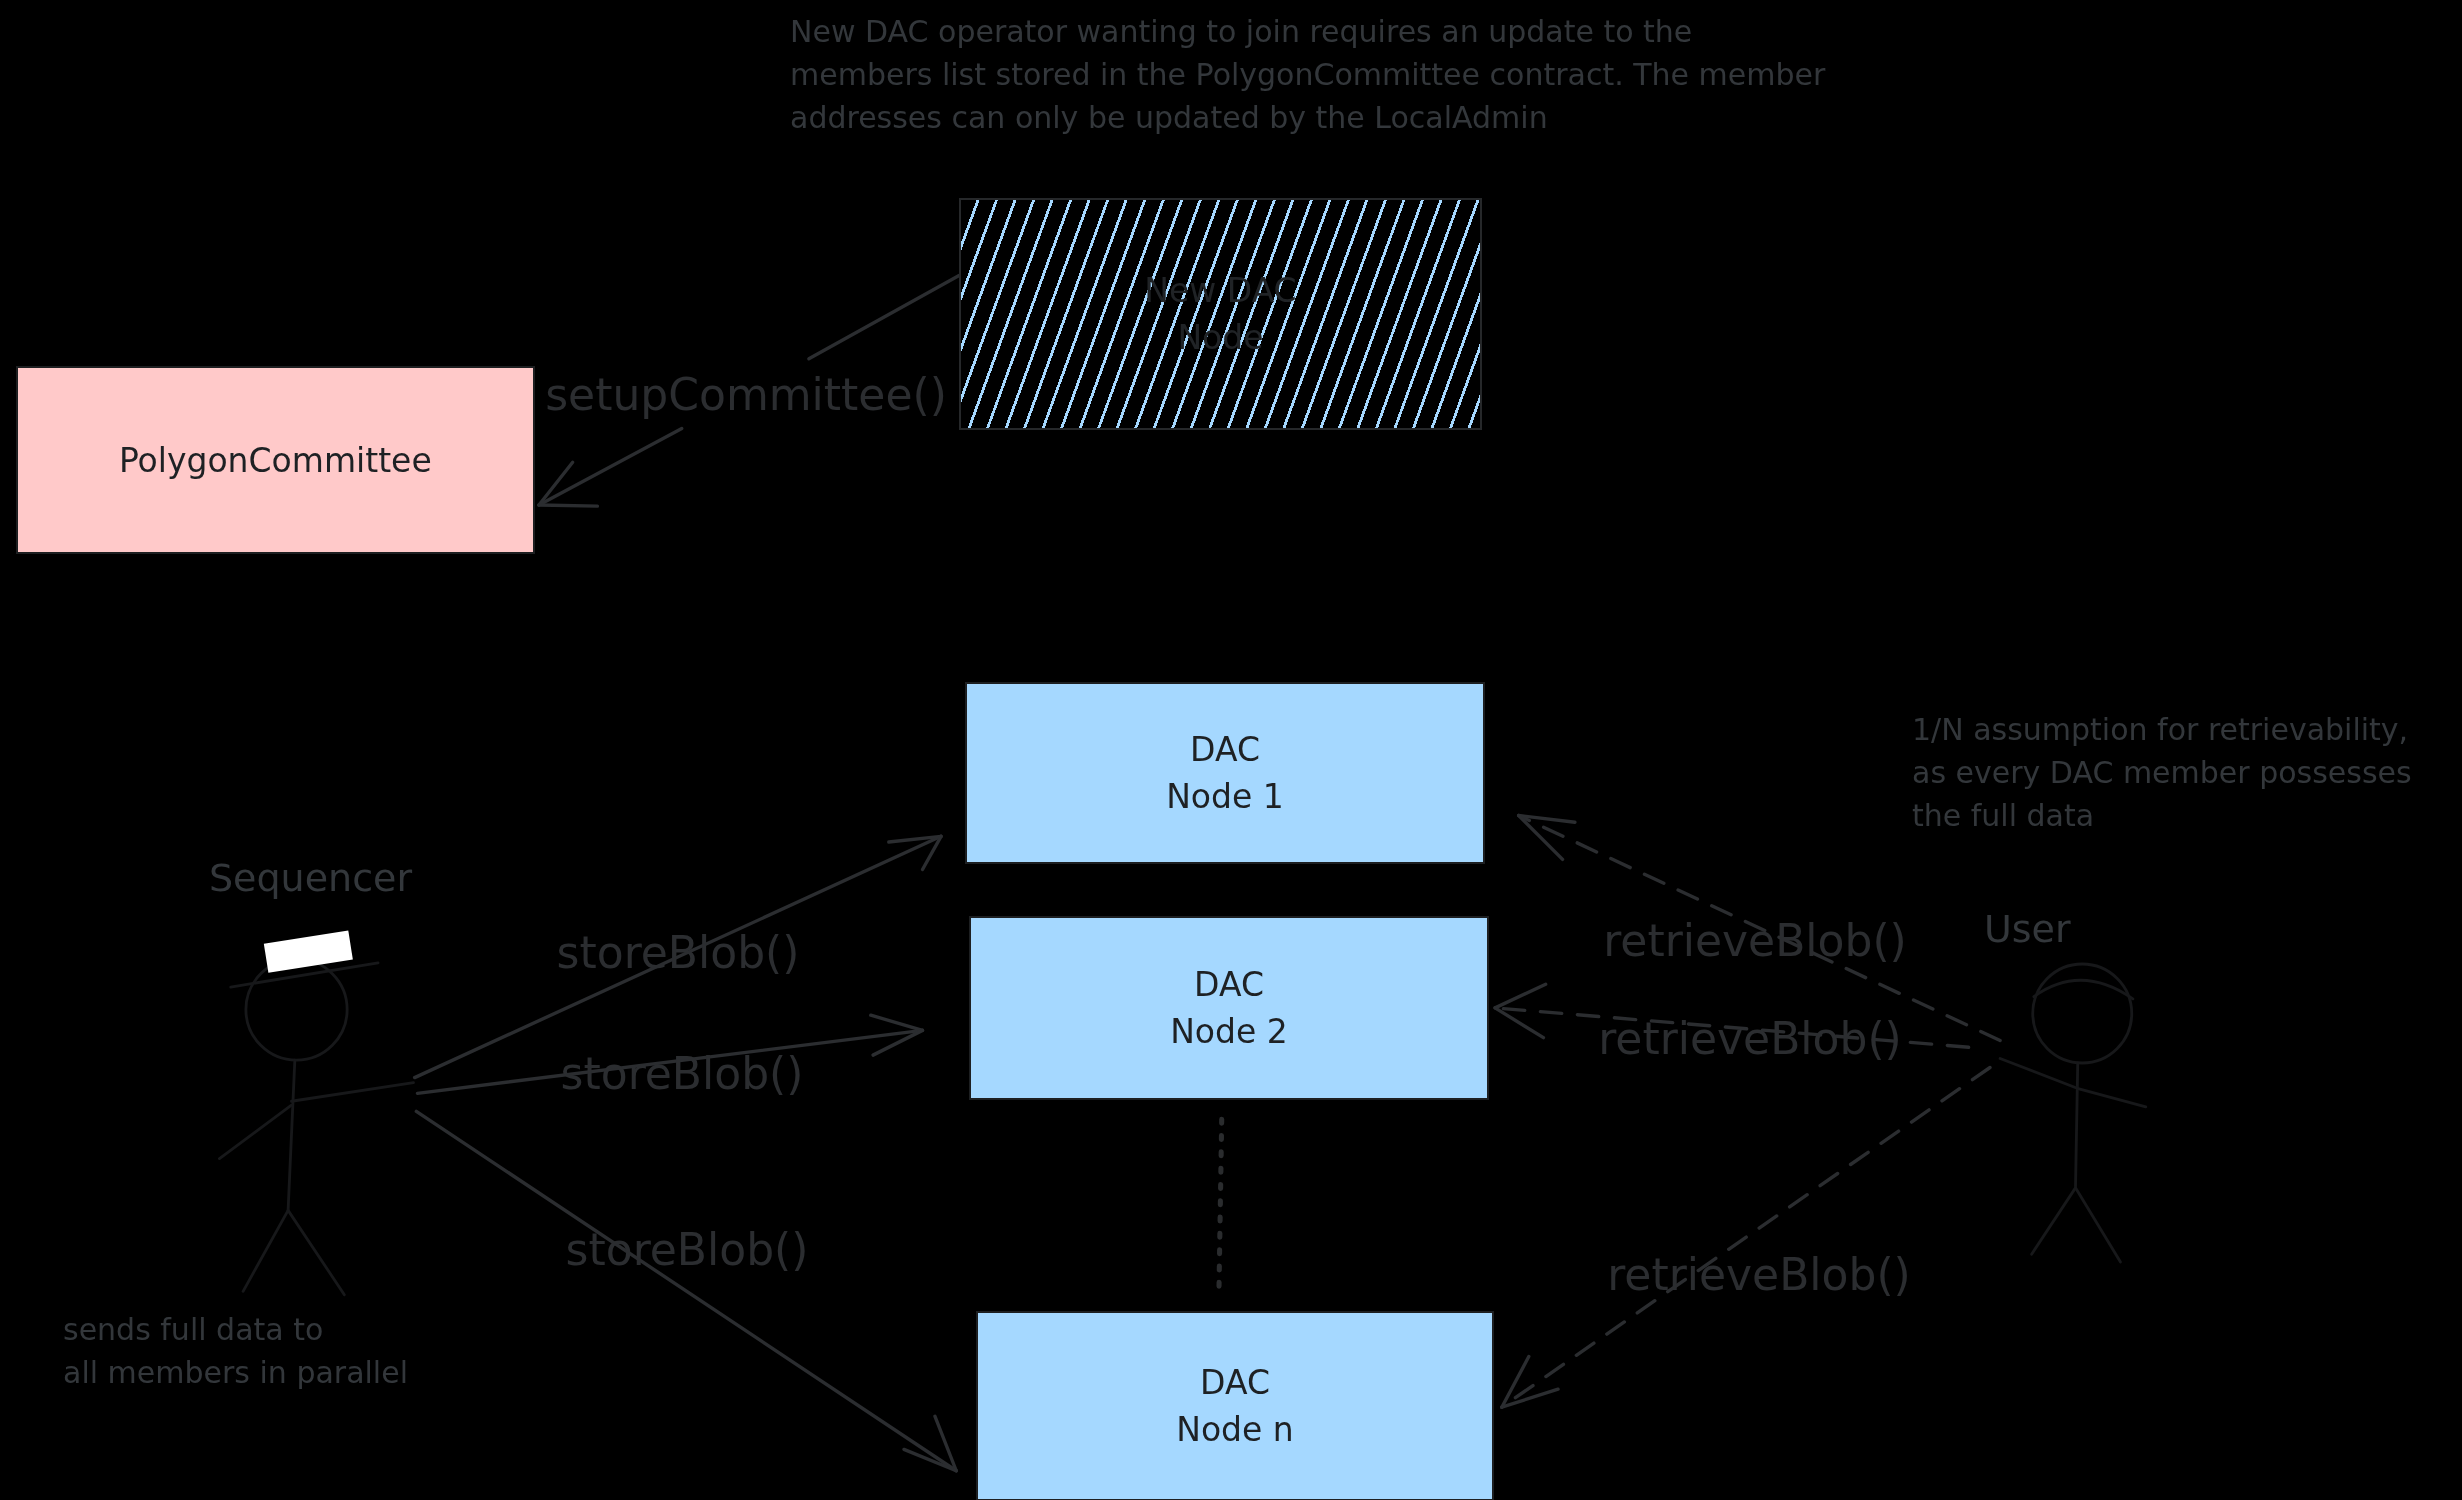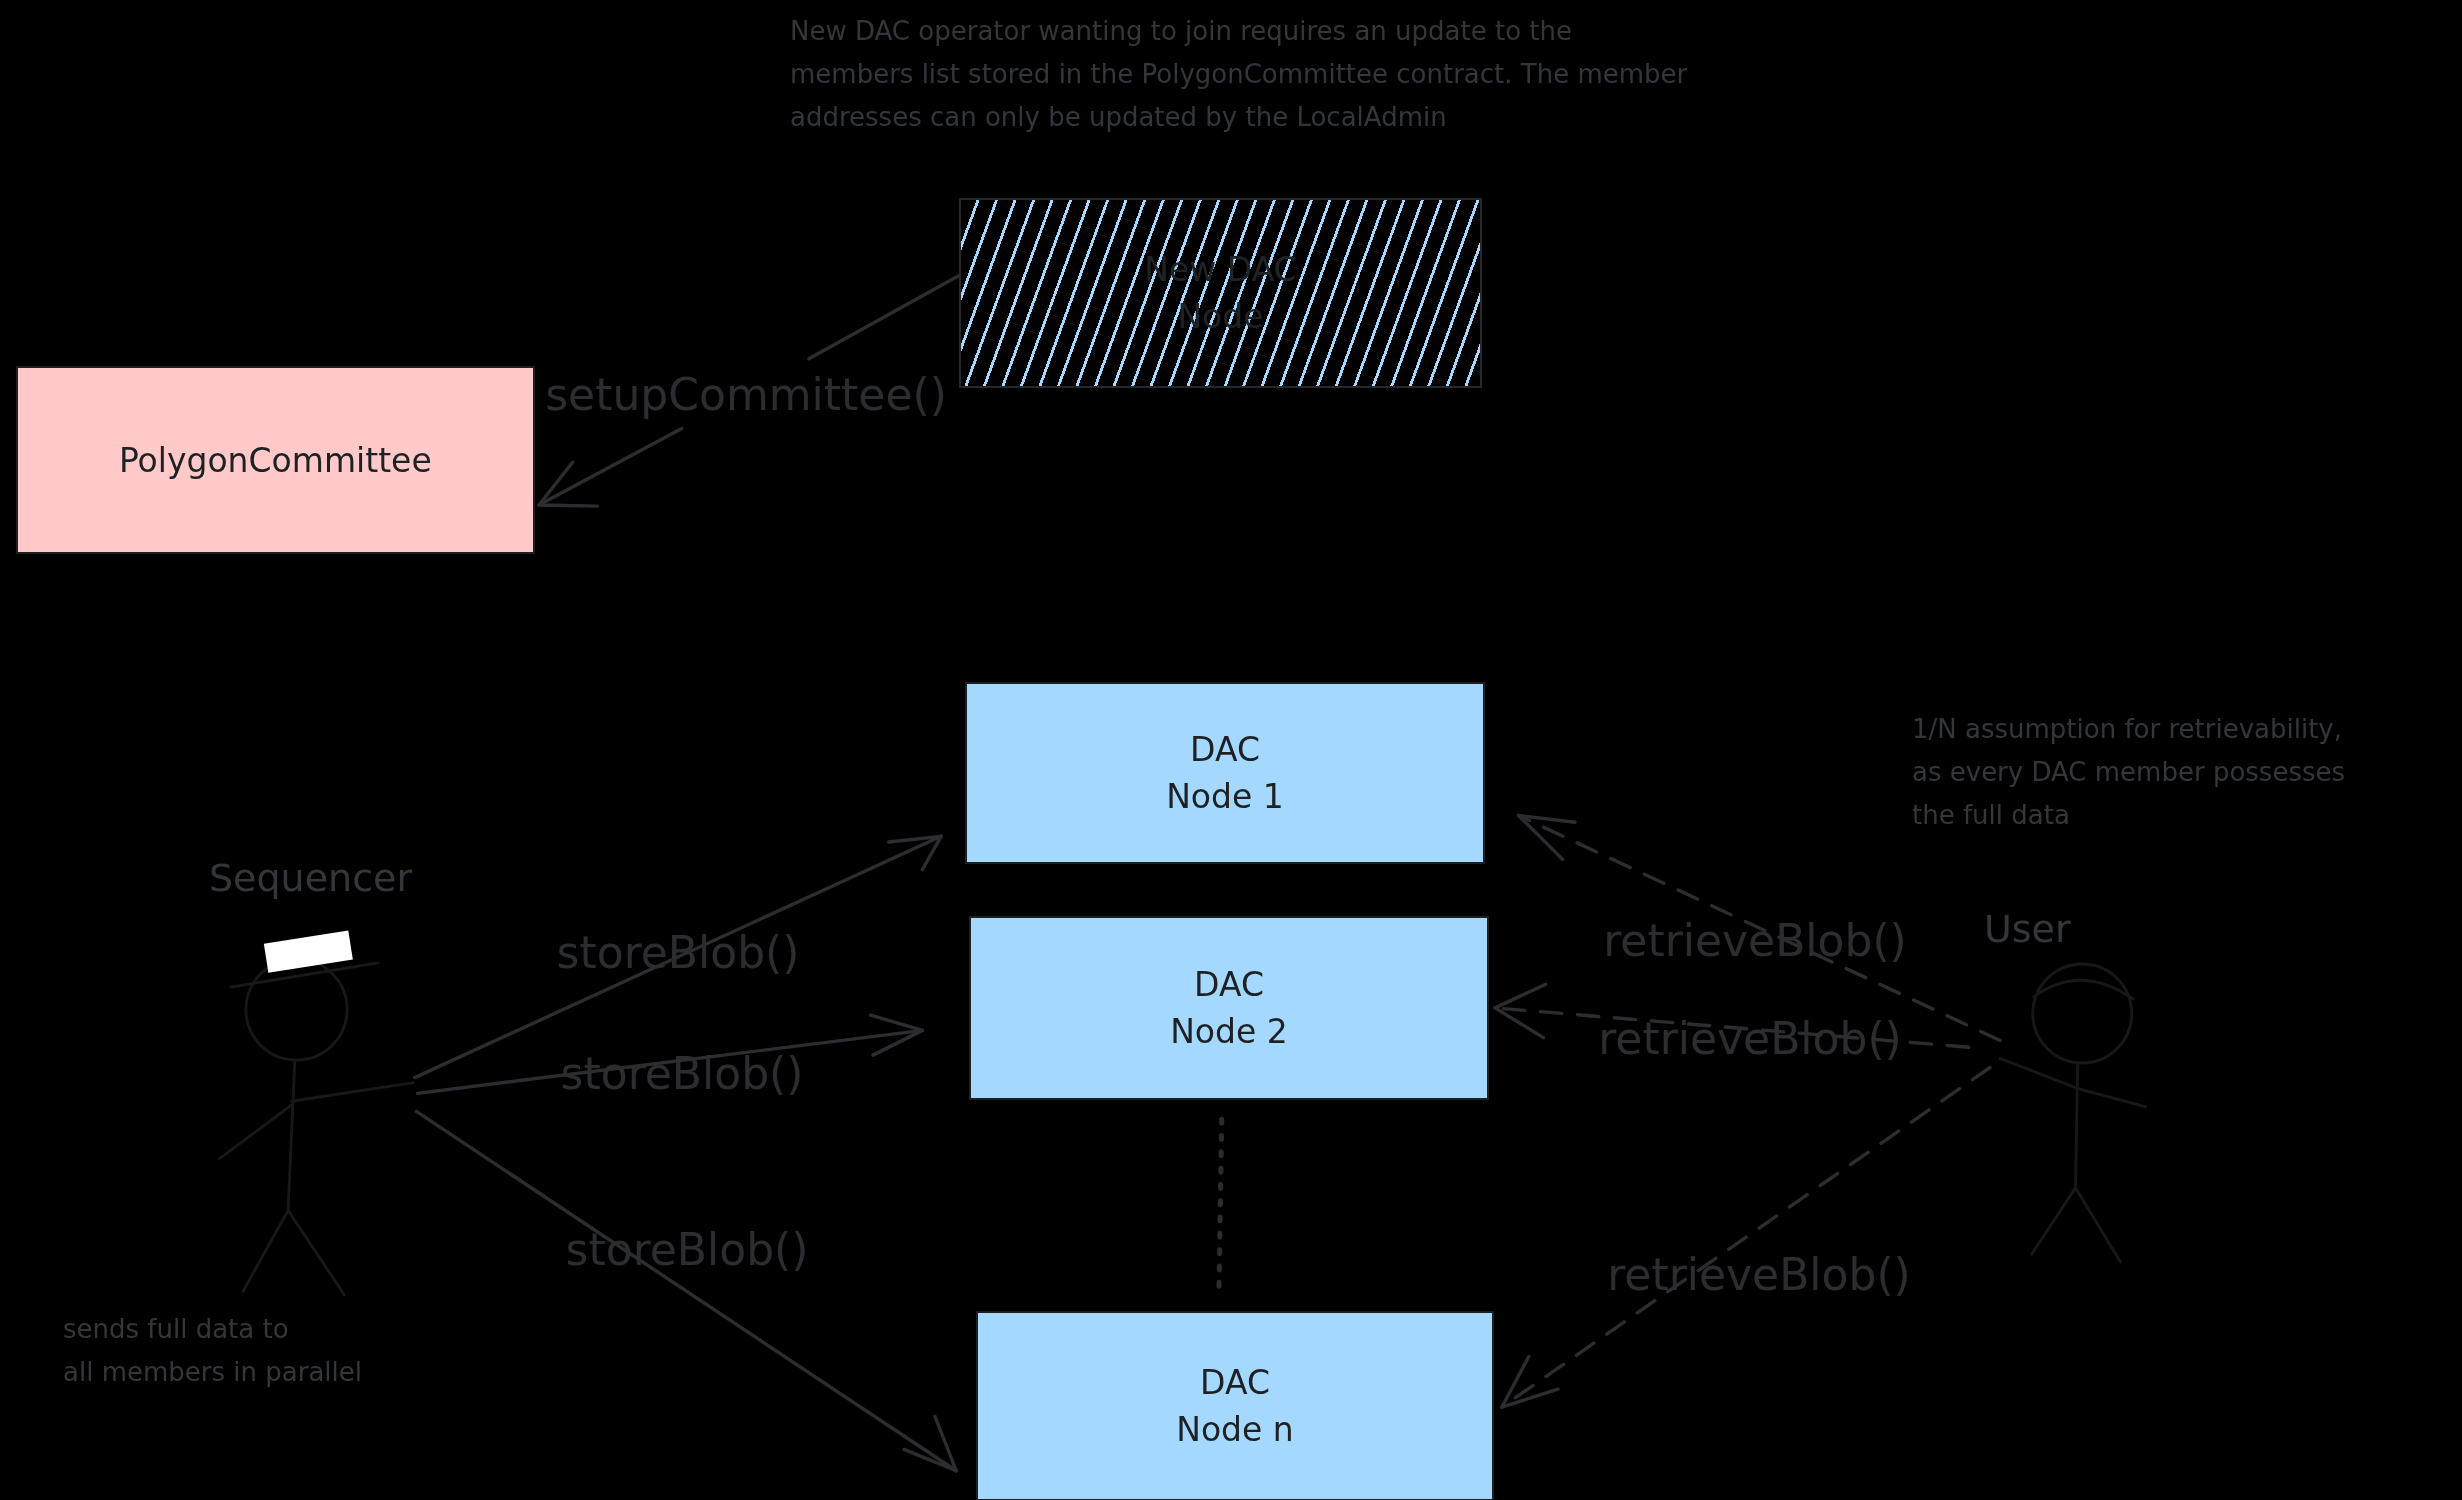--- a/index.html
+++ b/index.html
@@ -7,28 +7,28 @@
        font-family:"DejaVu Sans", sans-serif;}
   .stage{position:absolute;left:0;top:0;width:2462px;height:1500px;background:#000000;}
 
   svg.overlay{position:absolute;left:0;top:0;pointer-events:none;}
 
   .box{position:absolute;display:flex;flex-direction:column;align-items:center;
        justify-content:center;text-align:center;box-sizing:border-box;}
   .box .bl{display:block;font-size:33px;line-height:47px;font-weight:500;color:#1e2124;}
 
   .pink-box{left:15.8px;top:366px;width:519px;height:188px;background:#ffc9c9;border:2.8px solid #1d1f21;}
-  .hatch-box{left:959px;top:198px;width:523px;height:190px;border:2.8px solid #26282a;
+  .hatch-box{left:959px;top:198px;width:523px;height:232px;border:2.8px solid #26282a;
      background:repeating-linear-gradient(110deg, rgba(0,0,0,0) 0px, rgba(0,0,0,0) 14.6px, #a5d8ff 14.6px, #a5d8ff 17.4px);}
   .hatch-box .bl{color:#202326;}
   .dac1{left:965px;top:682px;width:520px;height:182px;background:#a5d8ff;border:2.8px solid #1d1f21;}
   .dac2{left:969px;top:916px;width:520px;height:184px;background:#a5d8ff;border:2.8px solid #1d1f21;}
   .dacn{left:976px;top:1311px;width:518px;height:190px;background:#a5d8ff;border:2.8px solid #1d1f21;}
 
-  .note{position:absolute;color:#33373b;font-size:26px;line-height:43px;white-space:nowrap;}
+  .note{position:absolute;color:#33373b;font-size:30px;line-height:43px;white-space:nowrap;}
   .fn{position:absolute;transform:translate(-50%,-50%);color:#2b2d30;font-size:44px;
       white-space:nowrap;font-weight:500;}
   .actor-label{position:absolute;color:#33373b;font-size:38px;white-space:nowrap;}
 </style>
 </head>
 <body>
 
 <div class="stage">
 
   <svg class="overlay" width="2462" height="1500" viewBox="0 0 4377 2667">

